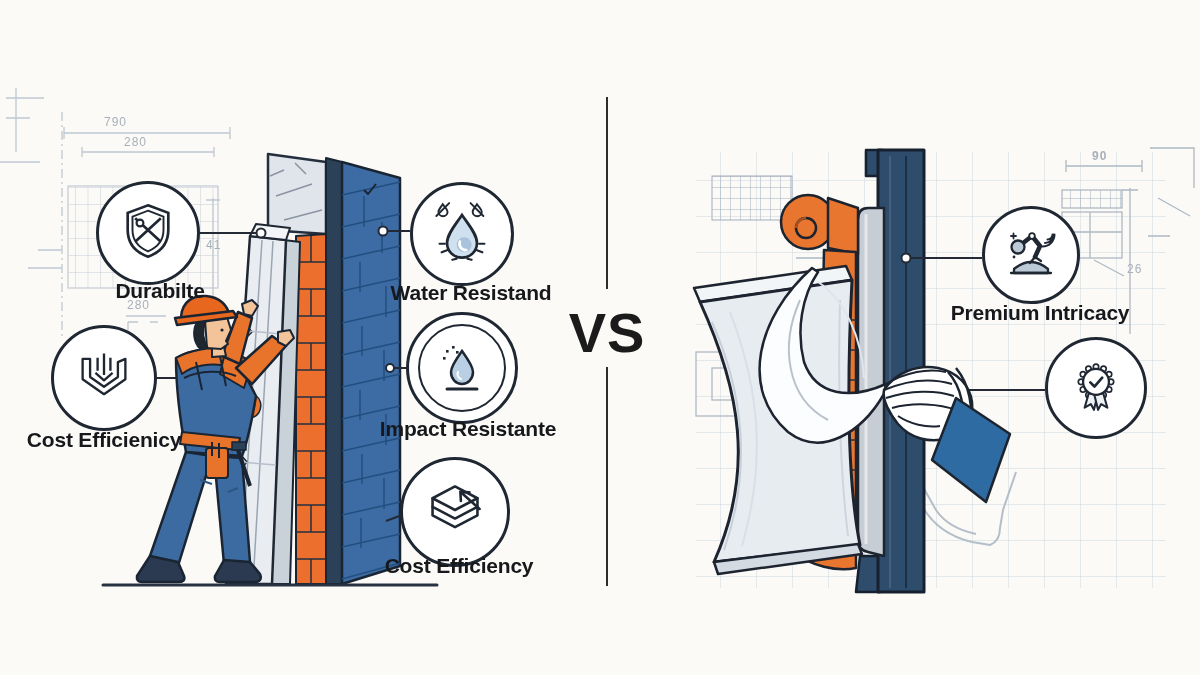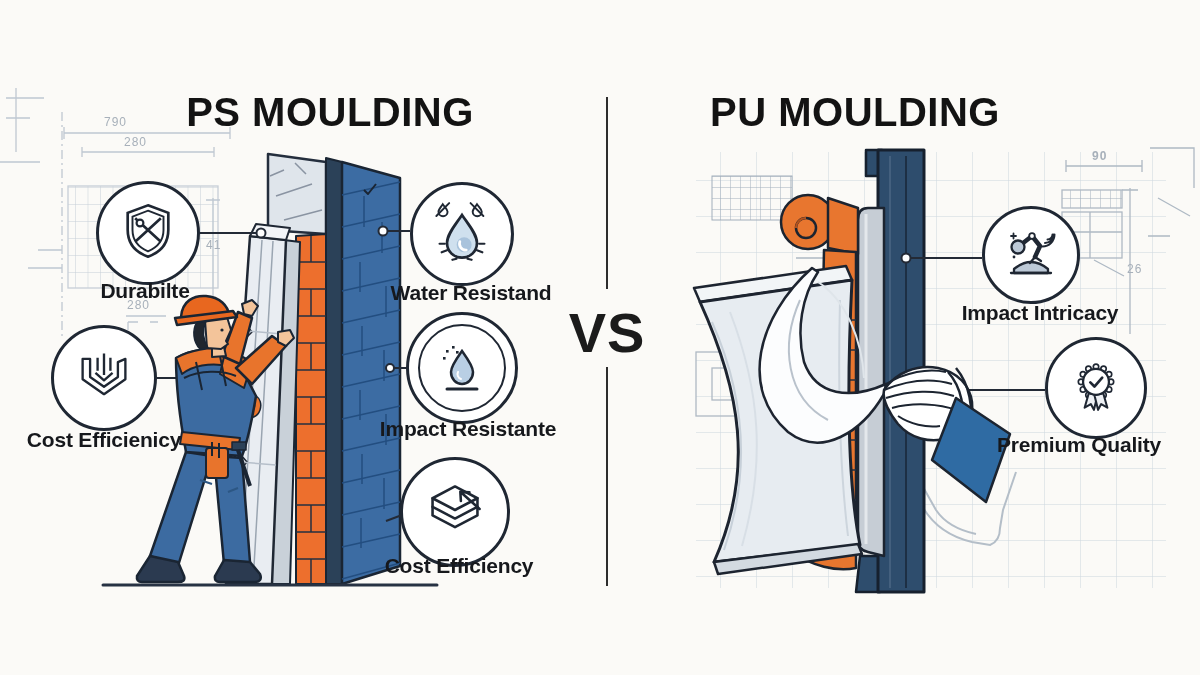--- a/index.html
+++ b/index.html
@@ -169,34 +169,32 @@
     <g stroke="#232a36" stroke-width="2" fill="none">
       <path d="M911 258 H982"></path>
         <circle cx="906" cy="258" r="4.5" fill="#ffffff"></circle>
     </g>
   </svg>
 
   <div class="divider-seg" style="top:97px;height:192px;"></div>
   <div class="divider-seg" style="top:367px;height:219px;"></div>
   <div class="vs" style="left:607px;top:300px;text-align:right;">VS</div>
 
-  <div class="title" style="left:330px;top:90px;">PS MOULDING</div>
-  <div class="title" style="left:855px;top:90px;">PU MOULDING</div>
 
   <div class="feature-circle" style="left:96px;top:181px;width:104px;height:104px;">
     <span>
       <svg width="62" height="62" viewBox="0 0 58 58" fill="none" stroke="#1f2733">
         <path d="M29 5 L48 12 V28 C48 41 40 49 29 53 C18 49 10 41 10 28 V12 Z" stroke-width="2.5" fill="#fff"></path>
         <path d="M29 10 L43.5 15.5 V28 C43.5 38 37 44.5 29 48 C21 44.5 14.5 38 14.5 28 V15.5 Z" stroke-width="1.8"></path>
         <path d="M17 39 L41 17 M17 17 L41 39" stroke-width="2.5"></path>
         <circle cx="21.5" cy="21.5" r="3.2" fill="#fff" stroke-width="2"></circle>
       </svg>
     </span>
   </div>
-  <div class="feature-label" style="left:145px;top:279px;">Durabilte</div>
+  <div class="feature-label" style="left:160px;top:279px;">Durabilte</div>
 
   <div class="feature-circle" style="left:51px;top:325px;width:106px;height:106px;">
     <span>
       <svg width="62" height="62" viewBox="0 0 58 58" fill="none" stroke="#1f2733" stroke-linejoin="round">
         <path d="M9 13 L9 32 L29 46 L49 32 L49 13 L42 16 L42 30 L29 39 L16 30 L16 13 Z" stroke-width="2.2" fill="#fff"></path>
         <path d="M23 12 V24 M29 8 V28 M35 12 V24 M21 26 L29 33 L37 26" stroke-width="2.2"></path>
       </svg>
     </span>
   </div>
   <div class="feature-label" style="left:104px;top:428px;">Cost Efficienicy</div>
@@ -254,21 +252,21 @@
         <path d="M16 23 L30 12 L38 22 L33 33" stroke-width="4.5"></path>
         <circle cx="16" cy="23" r="6.5" fill="#bcc9d7" stroke-width="2.3"></circle>
         <circle cx="30" cy="12" r="2.8" fill="#fff" stroke-width="1.8"></circle>
         <path d="M33 33 L28 39 M33 33 L39 37" stroke-width="2.3"></path>
         <path d="M45.5 15.5 a5 5 0 0 0 5 -5 M43 19 a8.5 8.5 0 0 0 8.5 -8.5 M40.5 22.5 a12 12 0 0 0 12 -12" stroke-width="2"></path>
         <path d="M9 12 h5 M11.5 9.5 v5" stroke-width="1.8"></path>
         <circle cx="12" cy="33" r="1.4" fill="#1f2733" stroke="none"></circle>
       </svg>
     </span>
   </div>
-  <div class="feature-label" style="left:1040px;top:301px;">Impact Intricacy</div>
+  <div class="feature-label" style="left:1040px;top:301px;">Premium Intricacy</div>
 
   <div class="feature-circle" style="left:1045px;top:337px;width:102px;height:102px;">
     <span>
       <svg width="60" height="60" viewBox="0 0 58 58" fill="none" stroke="#1f2733" stroke-linejoin="round">
         <g stroke-width="1.6" fill="#fff">
           <circle cx="43.5" cy="25" r="2.6"></circle>
             <circle cx="41.6" cy="32.3" r="2.6"></circle>
             <circle cx="36.3" cy="37.6" r="2.6"></circle>
           <circle cx="29" cy="39.5" r="2.6"></circle>
             <circle cx="21.7" cy="37.6" r="2.6"></circle>
@@ -280,21 +278,20 @@
             <circle cx="36.3" cy="12.4" r="2.6"></circle>
             <circle cx="41.6" cy="17.7" r="2.6"></circle>
         </g>
         <polygon points="22,36 18,50 24,46.5 27,52 30.5,38" fill="#eef1f5" stroke-width="2"></polygon>
         <polygon points="36,36 40,50 34,46.5 31,52 27.5,38" fill="#eef1f5" stroke-width="2"></polygon>
         <circle cx="29" cy="25" r="12.5" fill="#fff" stroke-width="2.2"></circle>
         <path d="M23.5 25.5 L27.5 29.5 L35 21" stroke-width="2.6" stroke-linecap="round"></path>
       </svg>
     </span>
   </div>
-  <div class="feature-label" style="left:1079px;top:433px;">Premium Quality</div>
 
   <span class="dim" style="left:104px;top:115px;">790</span>
   <span class="dim" style="left:124px;top:135px;">280</span>
   <span class="dim" style="left:206px;top:238px;">41</span>
   <span class="dim" style="left:127px;top:298px;">280</span>
   <span class="dim" style="left:1092px;top:149px;font-weight:bold;">90</span>
   <span class="dim" style="left:1127px;top:223px;margin-top:39px;">26</span>
 
 </div>
 

